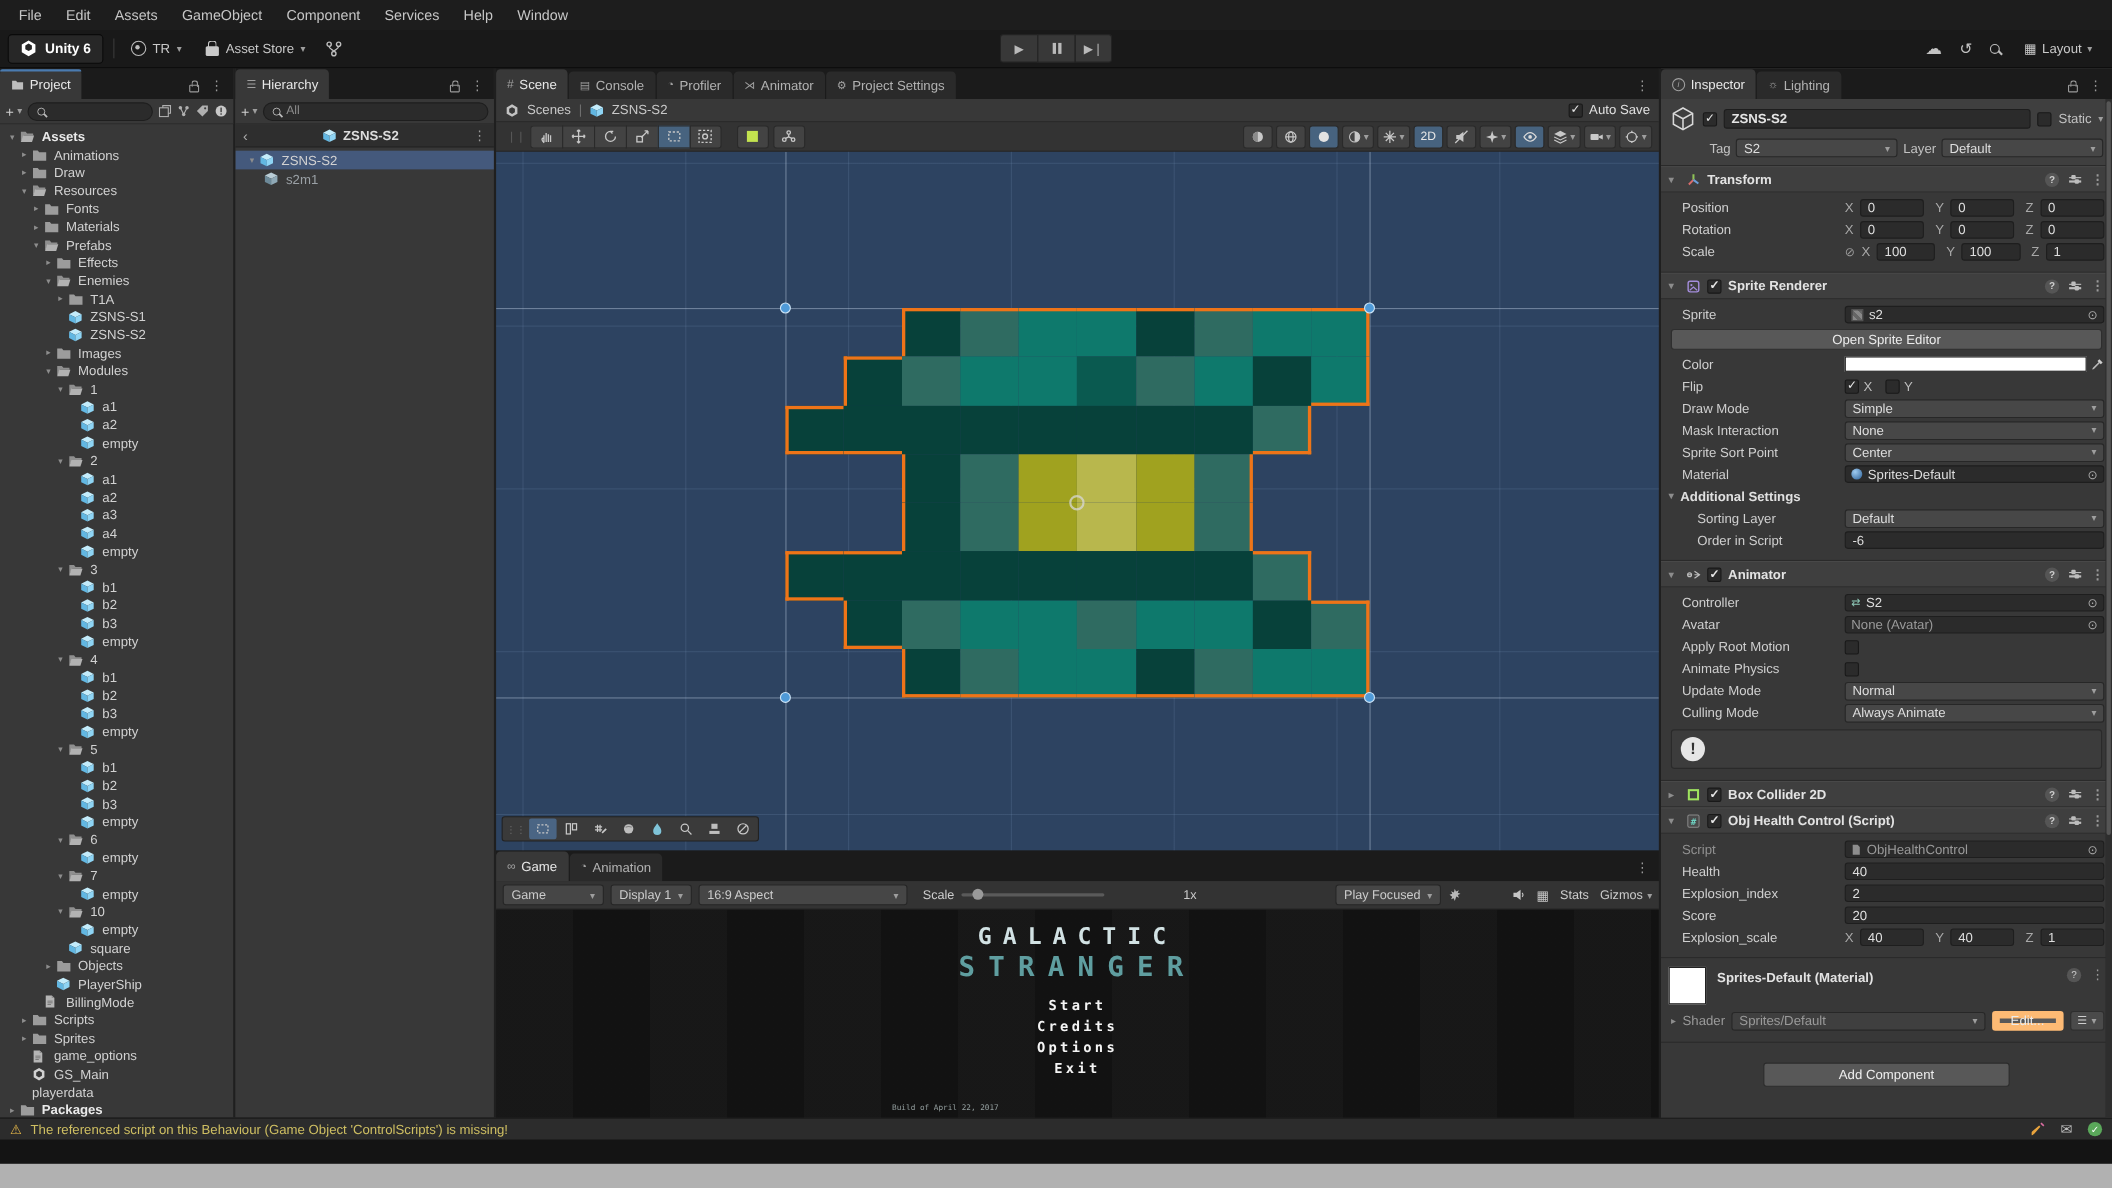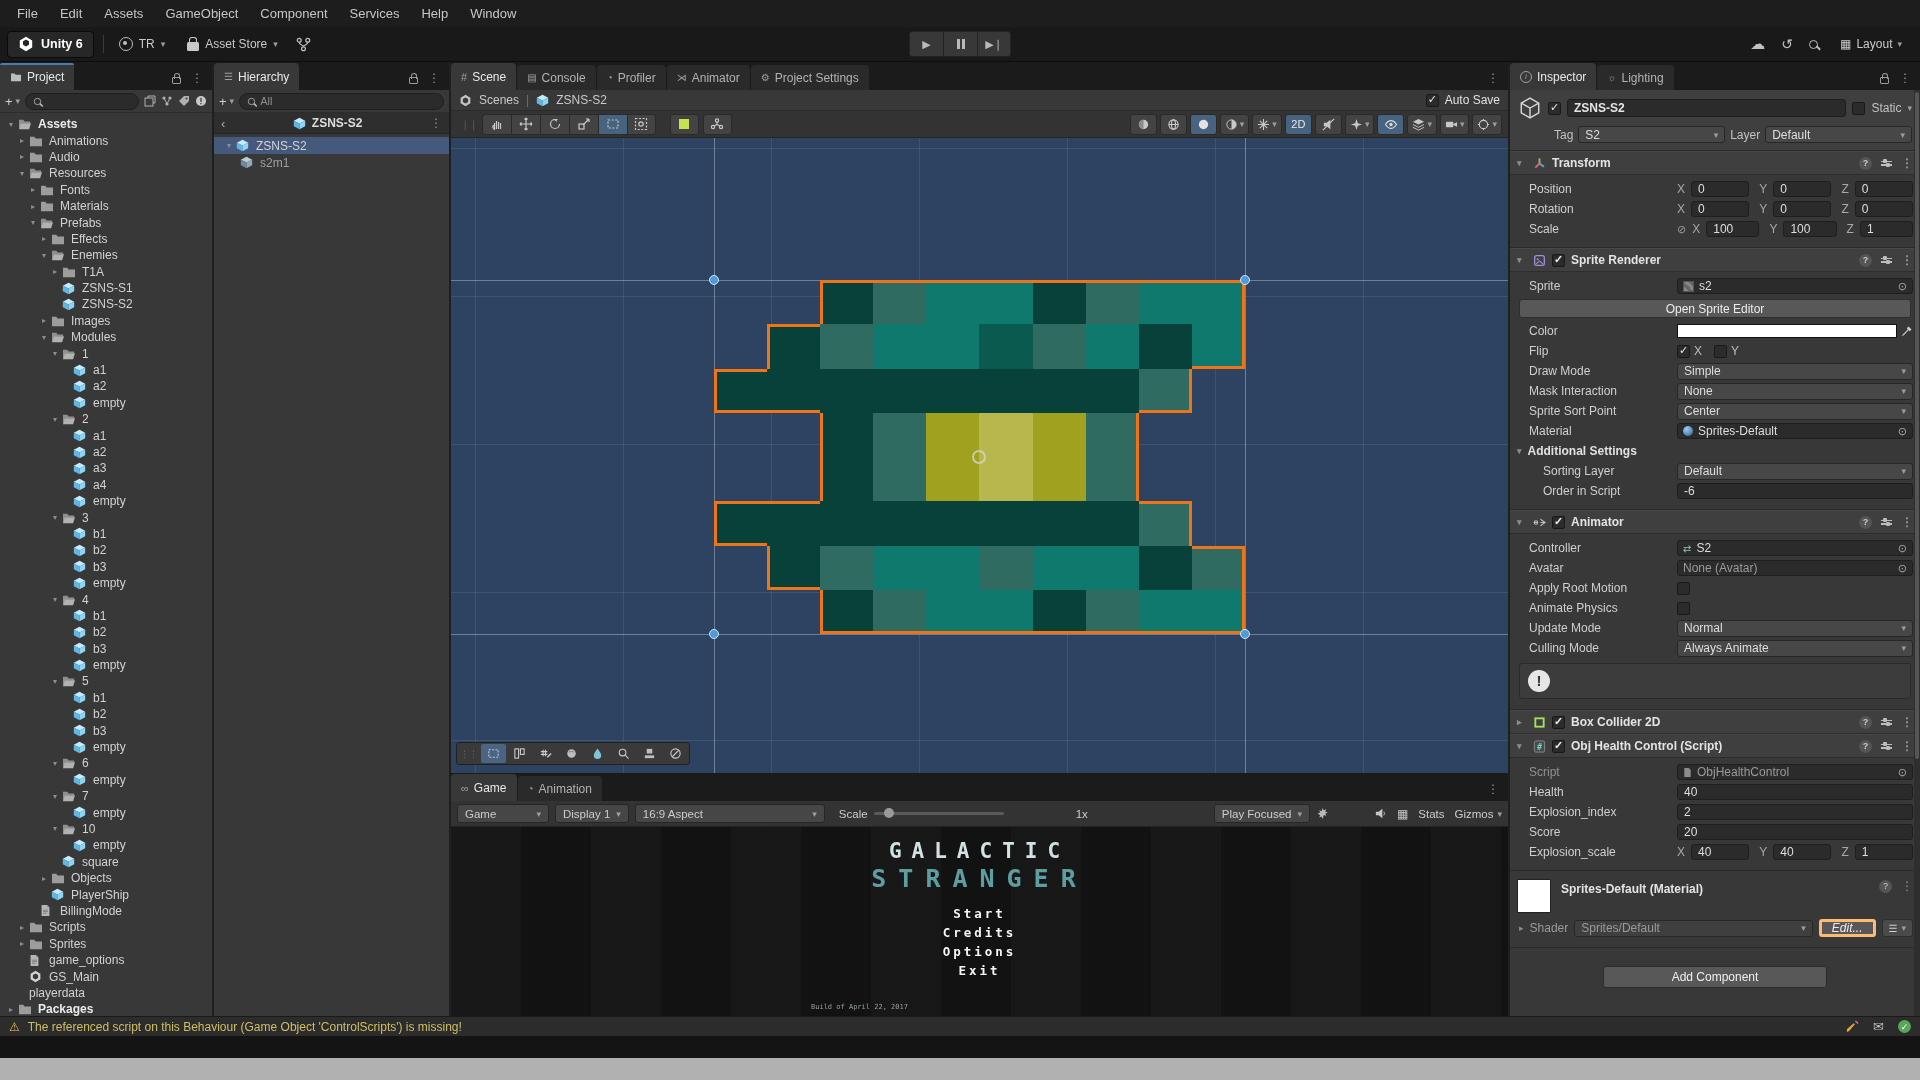--- a/index.html
+++ b/index.html
@@ -146,21 +146,21 @@
   .fold-label { font-weight:bold; color:#e0e0e0; display:flex; gap:6px; align-items:center; height:20px; }
   .fold-label .exp { color:#8d8d8d; font-size:9px; }
   .color-swatch { flex:1; height:14px; background:#ffffff; border:1px solid #111; }
   .infobox { margin:5px 2px 2px; background:#3c3c3c; border:1px solid #2a2a2a; border-radius:3px; display:flex; gap:9px; padding:6px 8px; font-size:10px; color:#c9c9c9; line-height:13.5px; }
   .bang { width:22px; height:22px; border-radius:50%; background:#e6e6e6; color:#333; font-weight:bold; font-size:15px; display:flex; align-items:center; justify-content:center; flex:none; align-self:center; }
   .mat-block { border-bottom:1px solid #2a2a2a; padding:8px 7px 10px; }
   .mat-head { display:flex; align-items:flex-start; gap:10px; }
   .mat-thumb { width:34px; height:34px; background:#fff; border:1px solid #222; flex:none; }
   .mat-title { font-weight:bold; color:#e3e3e3; padding-top:3px; }
   .shader-row { display:flex; align-items:center; gap:6px; margin-top:6px; padding-left:2px; color:#9a9a9a; }
-  .editbtn { height:18px; background:#585858; border:3px solid #fdba74; border-radius:3px; color:#ececec; display:flex; align-items:center; padding:0 10px; flex:none;font-style:italic; }
+  .editbtn { height:18px; background:#585858; border:7px solid #fdba74; border-radius:3px; color:#ececec; display:flex; align-items:center; padding:0 10px; flex:none; }
   .listbtn { height:18px; background:#4a4a4a; border:1px solid #2e2e2e; border-radius:3px; color:#cfcfcf; display:flex; align-items:center; gap:4px; padding:0 6px; flex:none; font-size:10px; }
   .addcomp { width:224px; height:22px; margin:18px auto 0; background:#585858; border:1px solid #2c2c2c; border-radius:3px; color:#eeeeee; display:flex; align-items:center; justify-content:center; }
   .asset-labels { position:absolute; left:0; right:0; bottom:0; height:24px; background:#3f3f3f; border-top:1px solid #2a2a2a; display:flex; align-items:center; padding:0 8px; font-weight:bold; color:#e0e0e0; }
   .ins-scrollbar { position:absolute; right:0; top:28px; bottom:0; width:6px; background:#2e2e2e; }
   .ins-scrollthumb { position:absolute; right:1px; top:2px; width:4px; height:72%; background:#555; border-radius:2px; }
 
   
   .statusbar { height:20px; background:#2c2c2c; border-top:1px solid #191919; display:flex; align-items:center; gap:8px; padding:0 9px; font-size:12px; color:#cfbf62; flex:none; }
   .warn-glyph { color:#f2c14b; font-size:12px; }
   .status-icons { margin-left:auto; display:flex; align-items:center; gap:14px; }
@@ -308,21 +308,21 @@
             </span>
             <span class="tlabel">Animations</span>
           </div>
           <div class="trow" style="padding-left: 15px;">
             <span class="exp">▸</span>
             <span class="ticon">
               <svg width="14" height="12" viewBox="0 0 16 14">
                 <path d="M1 2h5l1.6 2H15v9H1Z" fill="#9c9c9c"></path>
               </svg>
             </span>
-            <span class="tlabel">Audio</span>
+            <span class="tlabel">Draw</span>
           </div>
           <div class="trow" style="padding-left: 15px;">
             <span class="exp">▾</span>
             <span class="ticon">
               <svg width="14" height="12" viewBox="0 0 16 14">
                 <path d="M1 2h5l1.6 2H14v2H4L1 13Z" fill="#8f8f8f"></path>
                 <path d="M3.2 6H15l-2.2 7H1Z" fill="#b2b2b2"></path>
               </svg>
             </span>
             <span class="tlabel">Resources</span>

